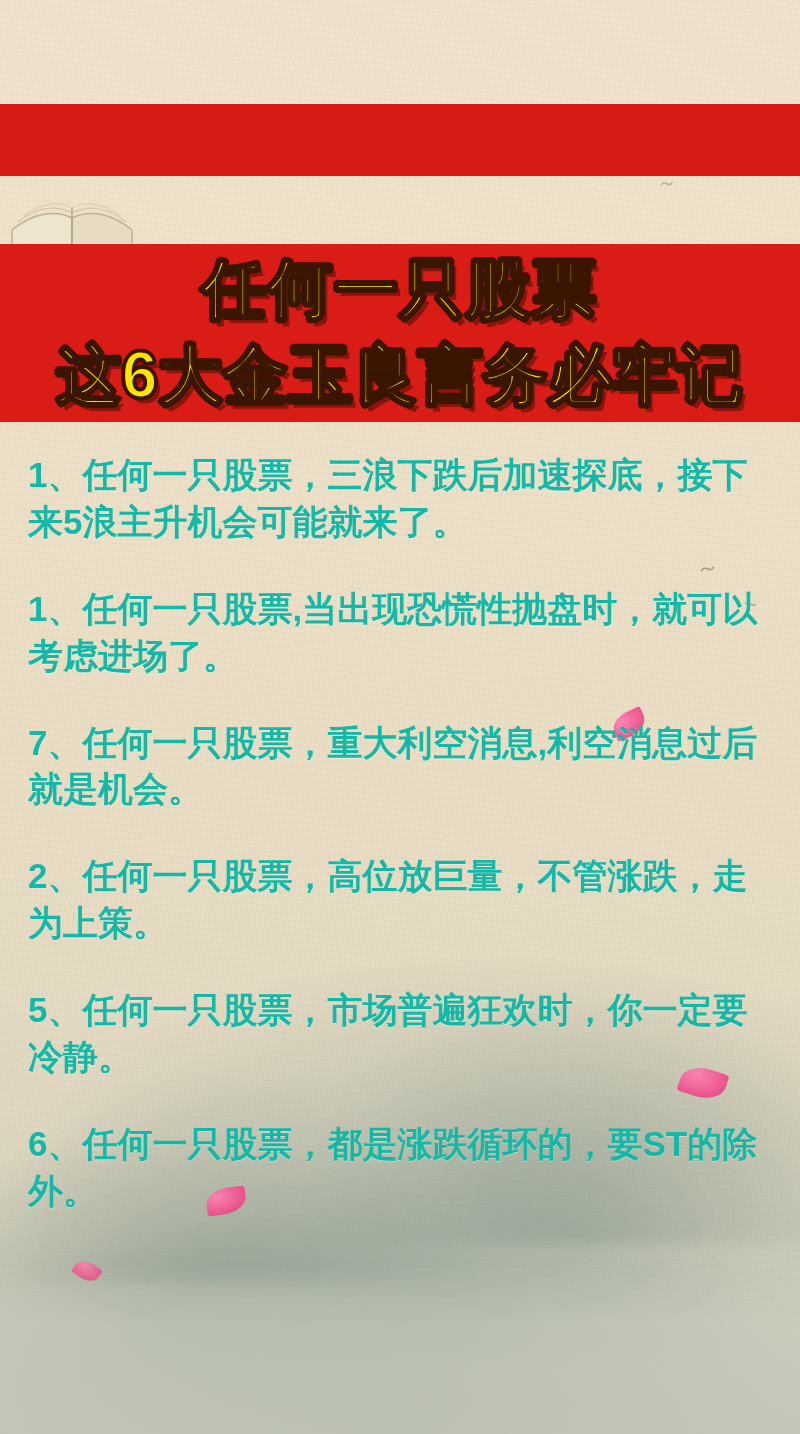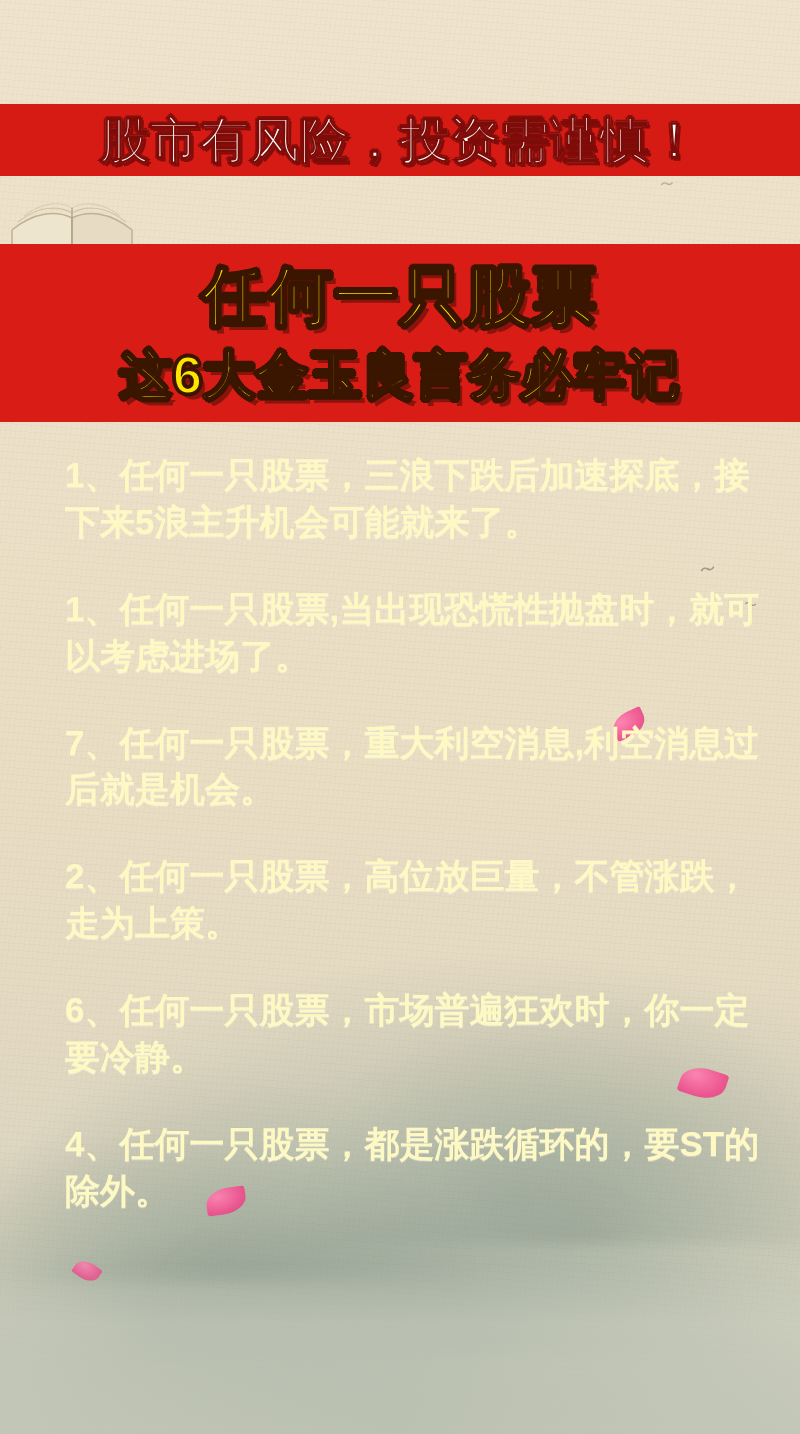--- a/index.html
+++ b/index.html
@@ -137,39 +137,38 @@
     color: #ffe400;
     white-space: nowrap;
     line-height: 1.06;
     -webkit-text-stroke: 2px #3a1500;
     text-shadow:
       3px 0 0 #3a1500, -3px 0 0 #3a1500, 0 3px 0 #3a1500, 0 -3px 0 #3a1500,
       2px 2px 0 #3a1500, -2px 2px 0 #3a1500, 2px -2px 0 #3a1500, -2px -2px 0 #3a1500,
       5px 6px 0 rgba(40,10,0,.45);
   }
   .title-line-1 { font-size: 64px; letter-spacing: 2px; margin-bottom: 18px; }
-  .title-line-2 { font-size: 52px; letter-spacing: 1px; }
+  .title-line-2 { font-size: 64px; letter-spacing: 1px; }
 
   
   .content {
     position: absolute;
     left: 0; top: 430px;
     width: 800px;
     padding: 22px 28px 0 28px;
     box-sizing: border-box;
   }
   .tip {
     font-size: 35px;
     font-weight: bold;
-    color: #fef9c3;
+    color: #14b8a6;
     line-height: 1.34;
     letter-spacing: 0px;
     margin-bottom: 40px;
     text-shadow: 0 1px 0 rgba(255,255,255,.35);
-    margin-left: 37px;
   }
   .tip:last-child { margin-bottom: 0; }
 </style>
 </head>
 <body>
 
 <div class="poster">
 
   <div class="paper"></div>
   <div class="paper-grain"></div>
@@ -181,21 +180,20 @@
   <div class="bird" style="left:700px; top:560px; transform:rotate(-12deg);">〜</div>
   <div class="bird" style="left:744px; top:596px; transform:rotate(8deg); font-size:13px;">〜</div>
   <div class="bird" style="left:660px; top:176px; transform:rotate(-6deg); font-size:14px; color:rgba(120,120,100,0.45);">〜</div>
 
   <div class="petal" style="left:612px; top:712px; width:34px; height:24px; transform:rotate(-25deg);"></div>
   <div class="petal" style="left:680px; top:1068px; width:46px; height:30px; transform:rotate(18deg);"></div>
   <div class="petal" style="left:206px; top:1188px; width:40px; height:26px; transform:rotate(-8deg);"></div>
   <div class="petal" style="left:74px; top:1262px; width:26px; height:18px; transform:rotate(35deg); opacity:.8;"></div>
 
   <div class="top-banner"></div>
-  <div class="top-banner-text">股市有风险，投资需谨慎！</div>
 
   <svg class="book" viewBox="0 0 140 100">
     <g opacity="0.92">
       <path d="M8 70 C30 52, 52 50, 68 58 L68 90 C52 82, 30 84, 8 96 Z" fill="#efe6d0" stroke="#b9ad92" stroke-width="1.5"></path>
       <path d="M128 70 C106 52, 84 50, 68 58 L68 90 C84 82, 106 84, 128 96 Z" fill="#e7dcc3" stroke="#b9ad92" stroke-width="1.5"></path>
       <path d="M14 62 C34 46, 54 45, 68 53" fill="none" stroke="#cfc3a6" stroke-width="1.2"></path>
       <path d="M122 62 C102 46, 82 45, 68 53" fill="none" stroke="#cfc3a6" stroke-width="1.2"></path>
       <path d="M20 56 C38 42, 56 41, 68 48" fill="none" stroke="#d8ccb0" stroke-width="1.1"></path>
       <path d="M116 56 C98 42, 80 41, 68 48" fill="none" stroke="#d8ccb0" stroke-width="1.1"></path>
       <path d="M68 48 L68 92" stroke="#a89b80" stroke-width="1.3"></path>
@@ -205,17 +203,17 @@
   <div class="title-block">
     <div class="title-line title-line-1">任何一只股票</div>
     <div class="title-line title-line-2">这6大金玉良言务必牢记</div>
   </div>
 
   <div class="content">
     <div class="tip">1、任何一只股票，三浪下跌后加速探底，接下来5浪主升机会可能就来了。</div>
     <div class="tip">1、任何一只股票,当出现恐慌性抛盘时，就可以考虑进场了。</div>
     <div class="tip">7、任何一只股票，重大利空消息,利空消息过后就是机会。</div>
     <div class="tip">2、任何一只股票，高位放巨量，不管涨跌，走为上策。</div>
-    <div class="tip">6、任何一只股票，市场普遍狂欢时，你一定要冷静。</div>
-    <div class="tip">4、任何一只股票，都是涨跌循环的，要ST的除外。</div>
+    <div class="tip">5、任何一只股票，市场普遍狂欢时，你一定要冷静。</div>
+    <div class="tip">6、任何一只股票，都是涨跌循环的，要ST的除外。</div>
   </div>
 
 </div>
 
 </body></html>

